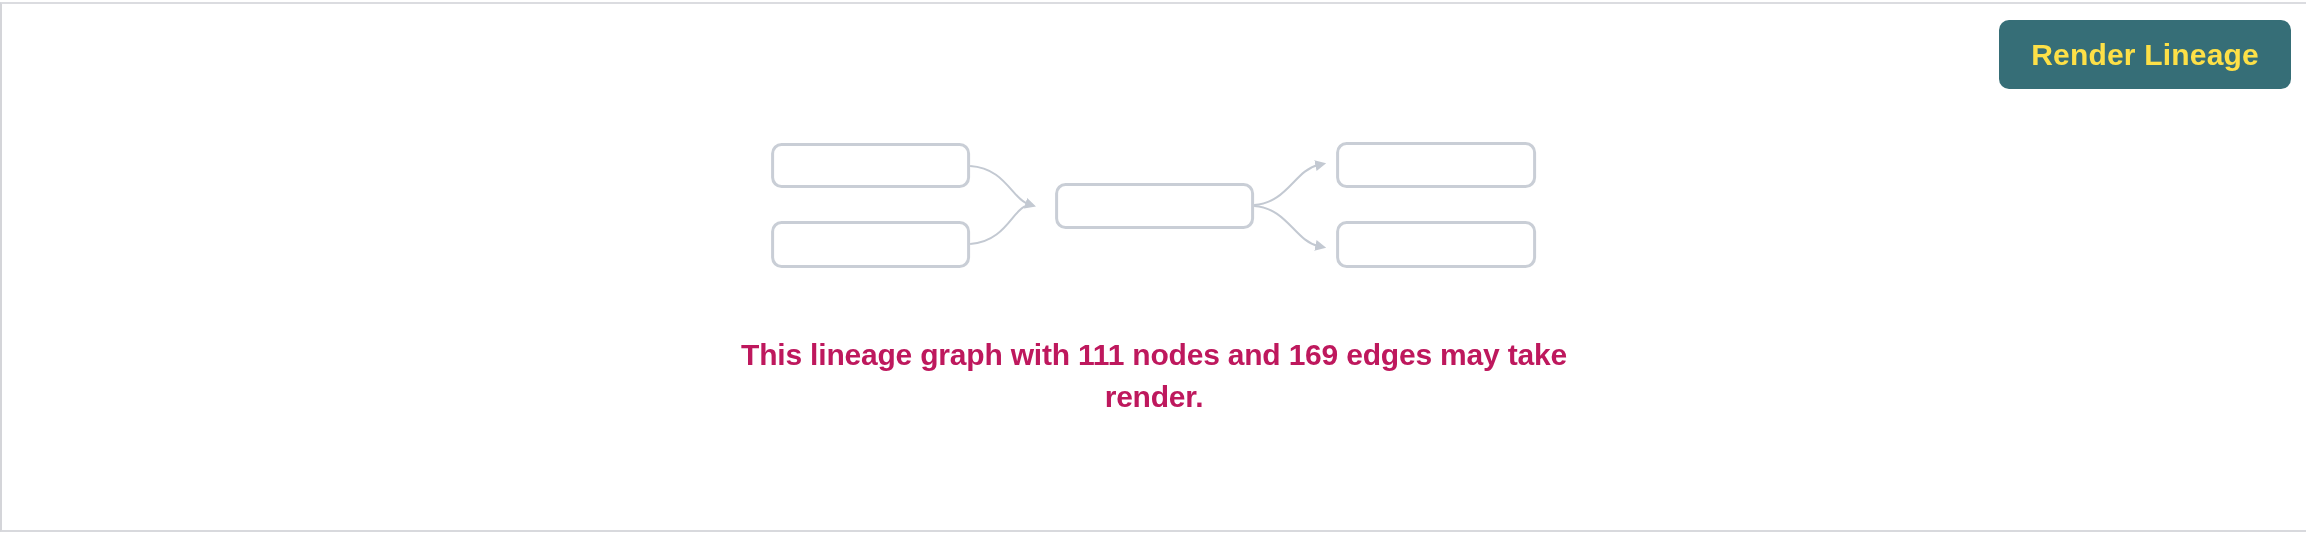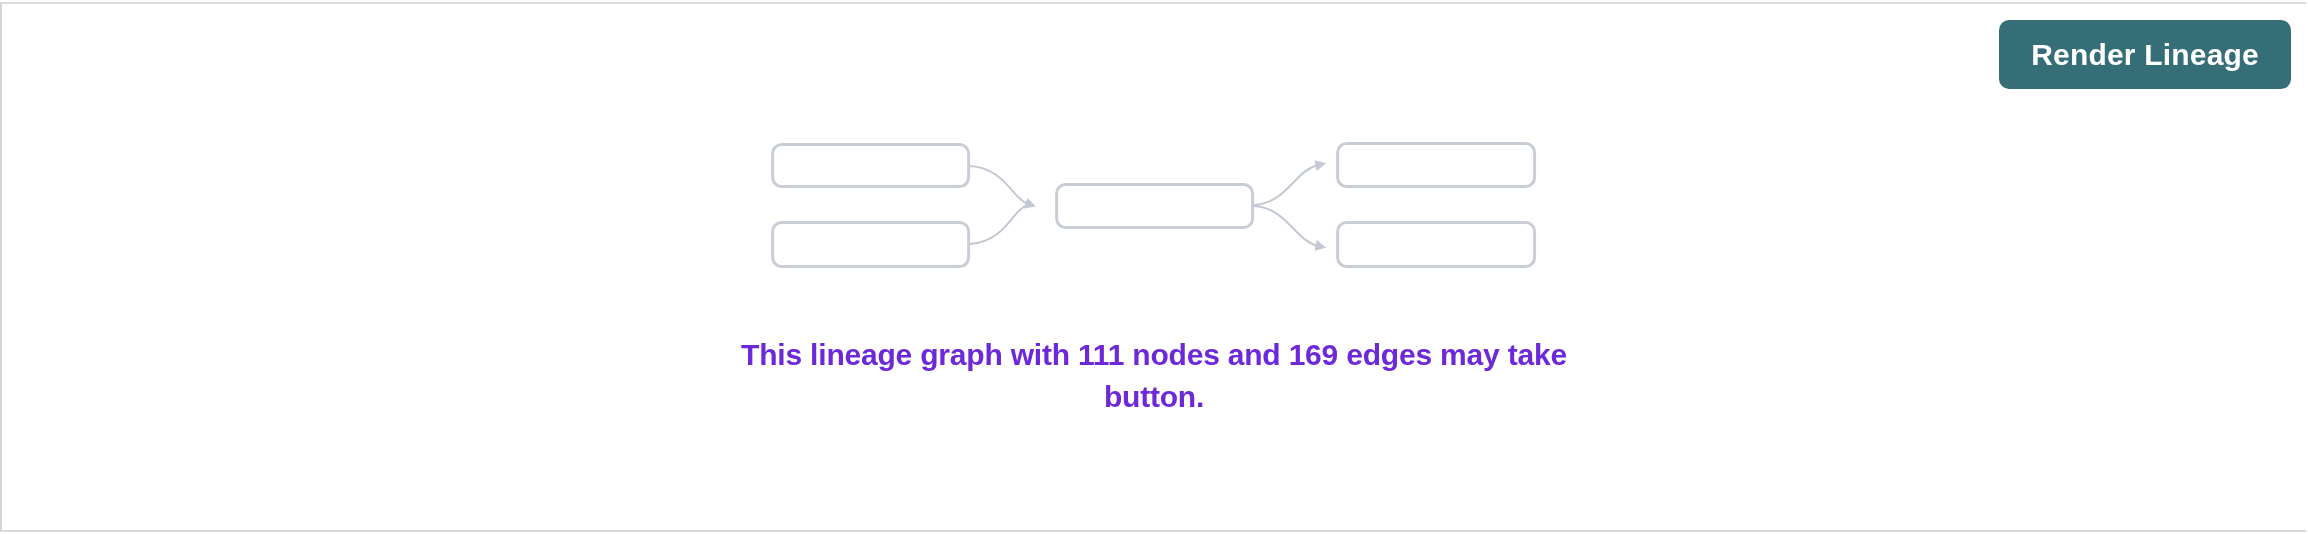--- a/index.html
+++ b/index.html
@@ -26,21 +26,21 @@
   .render-btn {
     position: absolute;
     top: 16px;
     right: 15px;
     height: 69px;
     min-width: 255px;
     padding: 0 32px;
     border: none;
     border-radius: 10px;
     background: #366E77;
-    color: #ffffff;
+    color: #fde047;
     font-family: "Liberation Sans", "DejaVu Sans", sans-serif;
     font-size: 30px;
     font-weight: 700;
     letter-spacing: 0.2px;
     cursor: pointer;
   }
   .empty-state {
     position: absolute;
     top: 138px;
     left: 50%;
@@ -52,21 +52,21 @@
   .mini-graph {
     display: block;
   }
   .message {
     margin-top: 64px;
     text-align: center;
     font-size: 30px;
     font-weight: 700;
     line-height: 42px;
     letter-spacing: -0.2px;
-    color: #6d28d9;
+    color: #be185d;
   }
   .message div {
     white-space: nowrap;
   }
 </style>
 </head>
 <body>
 
 <div class="panel">
 
@@ -92,17 +92,17 @@
         <rect x="1.5" y="2.5" width="196" height="42" rx="9"></rect>
         <rect x="1.5" y="80.5" width="196" height="44" rx="9"></rect>
         <rect x="285.5" y="42.5" width="196" height="43" rx="9"></rect>
         <rect x="566.5" y="1.5" width="197" height="43" rx="9"></rect>
         <rect x="566.5" y="80.5" width="197" height="44" rx="9"></rect>
       </g>
     </svg>
 
     <div class="message">
       <div>This lineage graph with 111 nodes and 169 edges may take</div>
-      <div>button.</div>
+      <div>render.</div>
     </div>
 
   </div>
 </div>
 
 </body></html>

